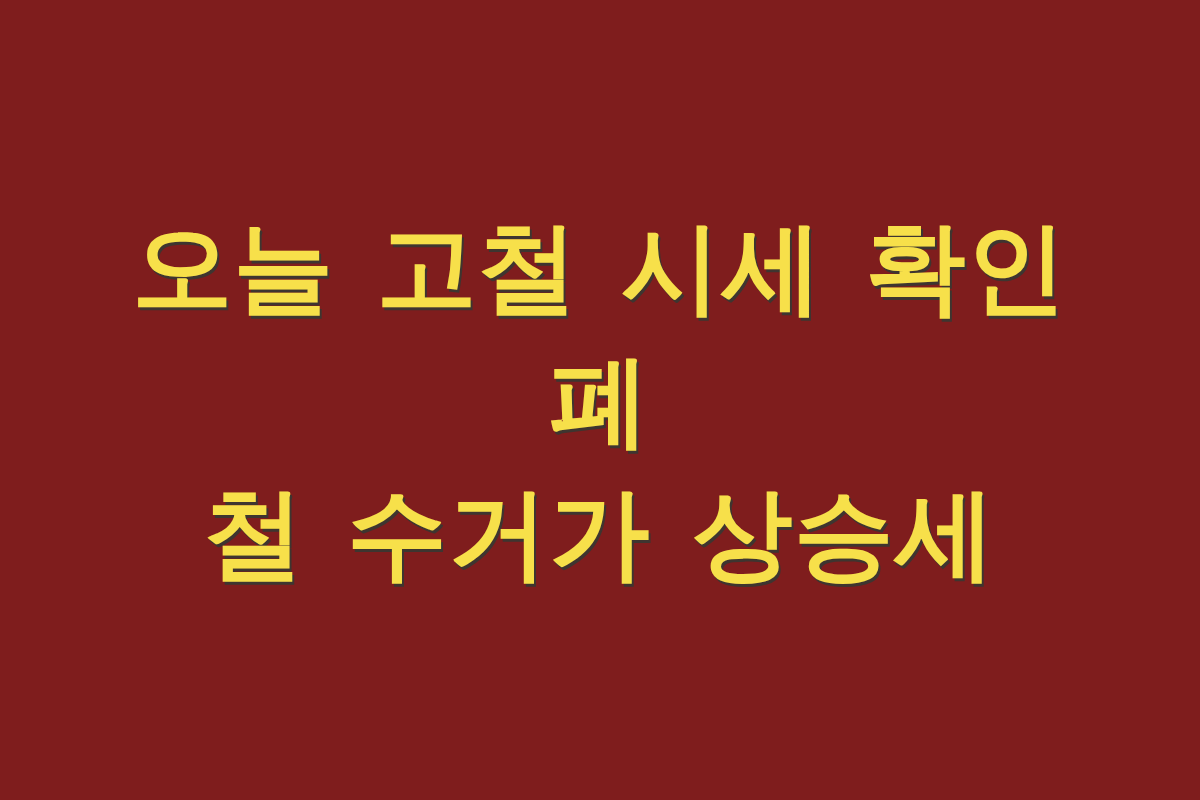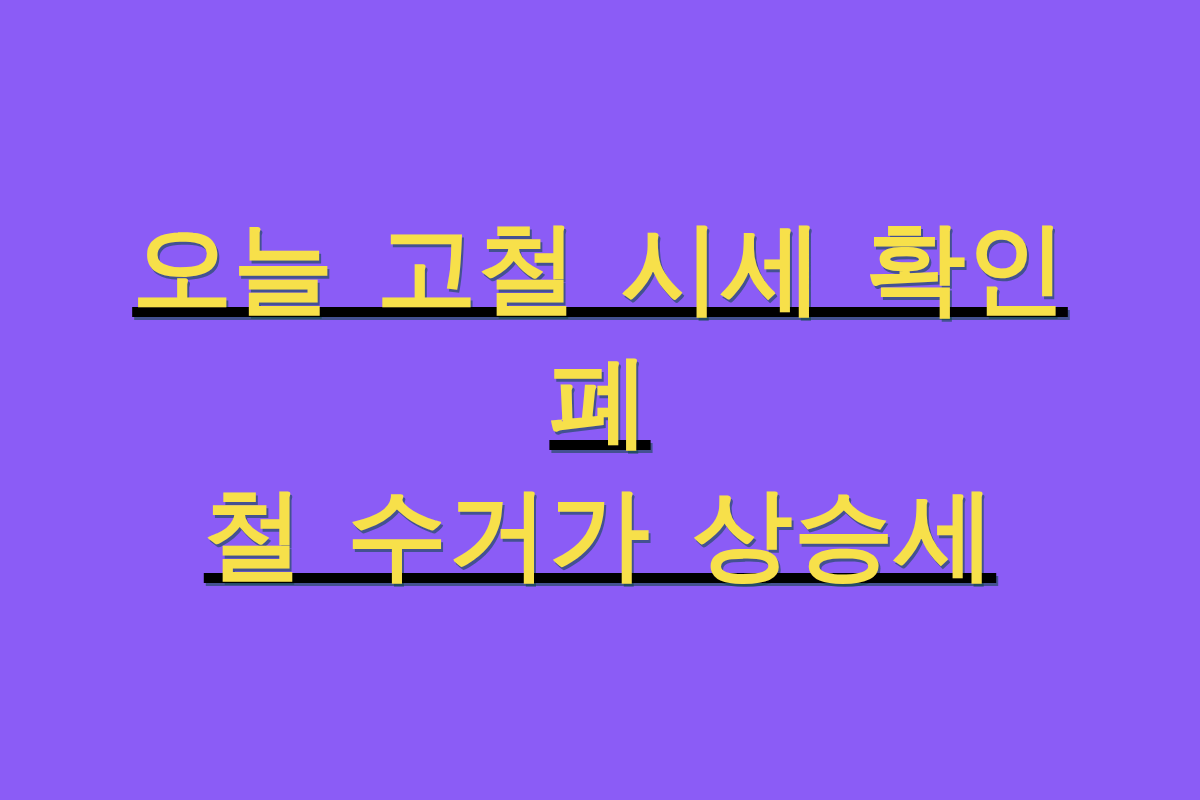--- a/index.html
+++ b/index.html
@@ -41,18 +41,18 @@
   }
 
   
   .shadowed {
     text-shadow: 2px 3px 0 rgba(10, 72, 64, 0.55);
   }
 </style>
 </head>
 <body>
 
-<div id="banner" style="background-color: #8b5cf6; text-decoration: underline;">
+<div id="banner" style="background-color: #7f1d1d;">
 
   <h1 id="headline" class="shadowed" style="color: rgb(247, 224, 74); text-shadow: rgba(10, 72, 64, 0.55) 2px 3px 0px; text-align: center;">오늘 고철 시세 확인 폐
 철 수거가 상승세</h1>
 
 </div>
 
 </body></html>

